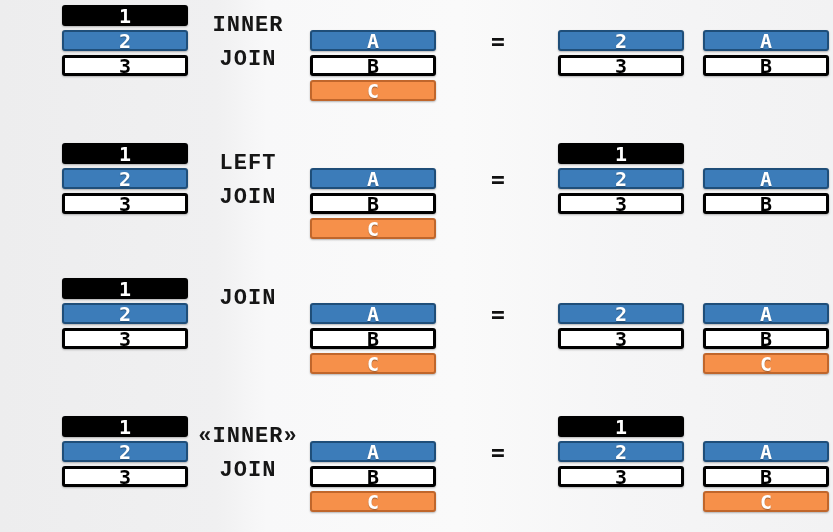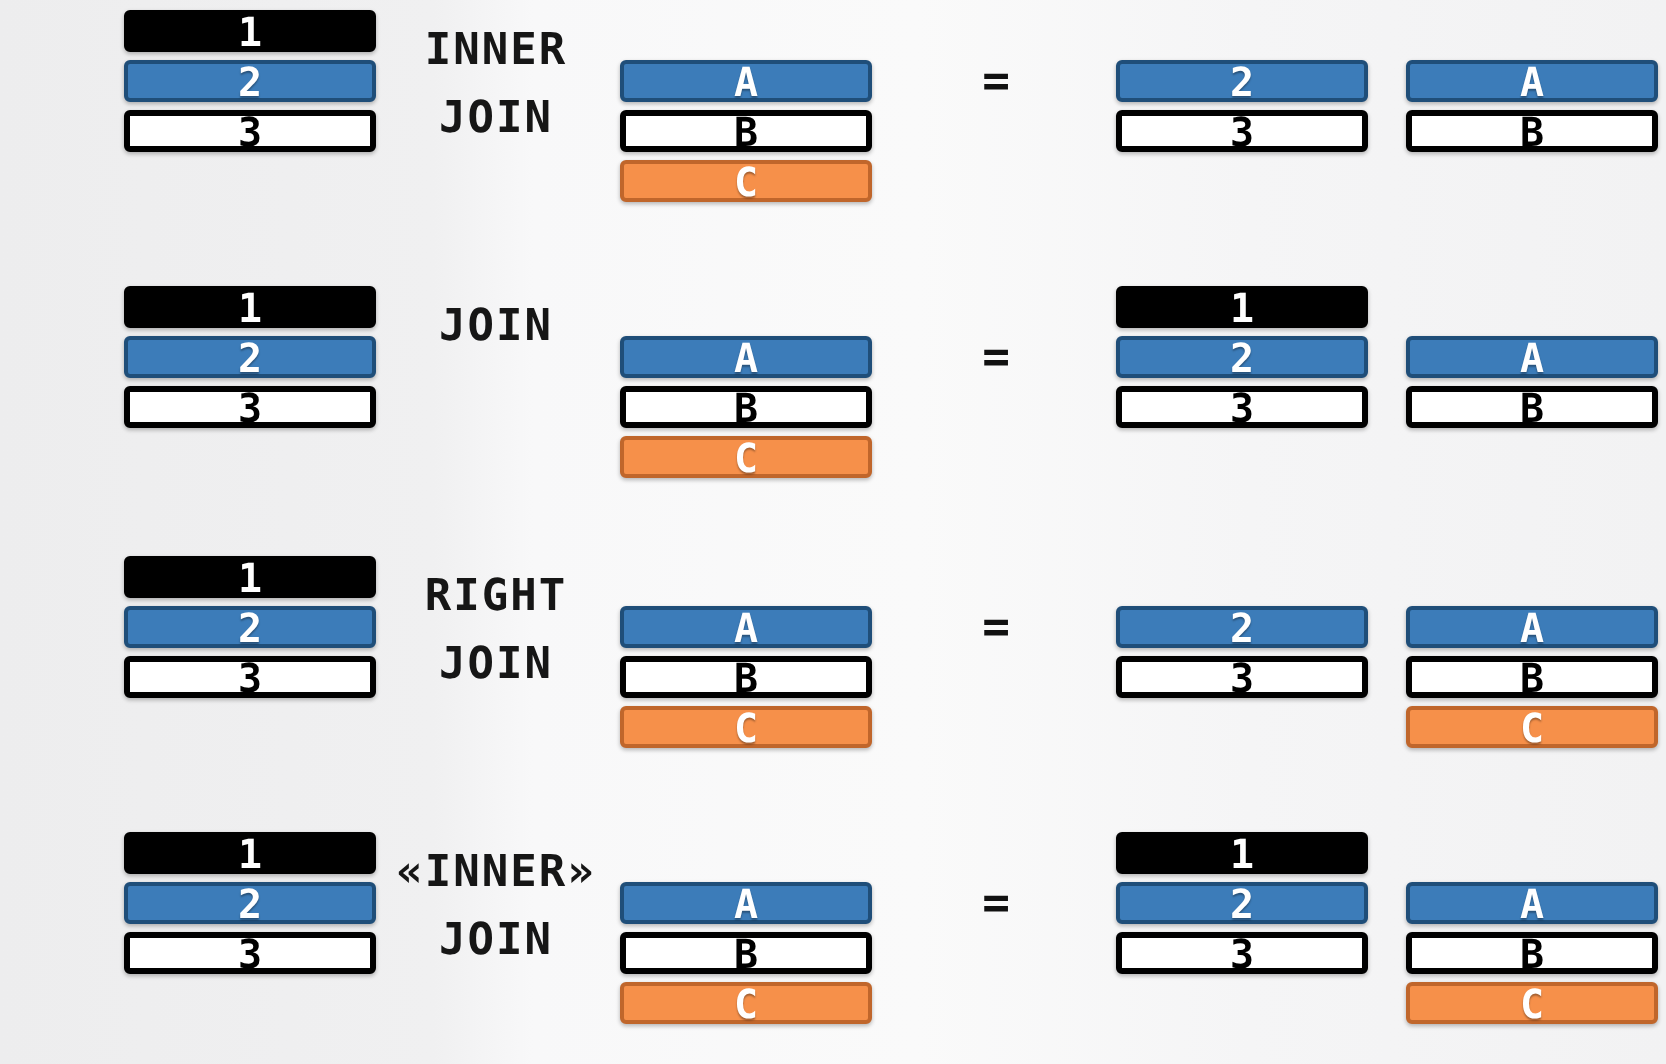--- a/index.html
+++ b/index.html
@@ -33,21 +33,21 @@
 
   .bar.black{background:var(--black-fill);border:2px solid var(--black-fill);color:var(--text-light);}
   .bar.blue{background:var(--blue-fill);border:2px solid var(--blue-border);color:var(--text-light);}
   .bar.white{background:var(--white-fill);border:3px solid var(--white-border);color:var(--text-dark);}
   .bar.orange{background:var(--orange-fill);border:2px solid var(--orange-border);color:var(--text-light);}
   .bar.black,.bar.blue,.bar.orange{text-shadow:0 1px 1px rgba(0,0,0,0.35);}
 
   .label{
     position:absolute;left:188px;width:120px;top:calc(var(--base) + 4px);
     text-align:center;font-size:22px;font-weight:bold;letter-spacing:1px;
-    line-height:34px;color:#161616;white-space:nowrap;
+    line-height:34px;color:#161616;white-space:nowrap;font-family:Liberation Mono, monospace;
   }
   .equals{
     position:absolute;left:479px;width:38px;height:21px;
     top:calc(var(--base) + 25px);
     display:flex;align-items:center;justify-content:center;
     font-size:23px;font-weight:bold;color:#111;
   }
 </style>
 </head>
 <body>
@@ -80,20 +80,21 @@
       </div>
   </section>
 
   <section class="group group-1">
     <div class="table left-input">
         <div class="bar black slot0">1</div>
         <div class="bar blue slot1">2</div>
         <div class="bar white slot2">3</div>
       </div>
     <div class="label">
+      <div>LEFT</div>
       <div>JOIN</div>
     </div>
     <div class="table right-input">
         <div class="bar blue slot1">A</div>
         <div class="bar white slot2">B</div>
         <div class="bar orange slot3">C</div>
       </div>
     <div class="equals">=</div>
     <div class="table result-left">
         <div class="bar black slot0">1</div>
@@ -106,21 +107,20 @@
       </div>
   </section>
 
   <section class="group group-2">
     <div class="table left-input">
         <div class="bar black slot0">1</div>
         <div class="bar blue slot1">2</div>
         <div class="bar white slot2">3</div>
       </div>
     <div class="label">
-      <div>RIGHT</div>
       <div>JOIN</div>
     </div>
     <div class="table right-input">
         <div class="bar blue slot1">A</div>
         <div class="bar white slot2">B</div>
         <div class="bar orange slot3">C</div>
       </div>
     <div class="equals">=</div>
     <div class="table result-left">
         <div class="bar blue slot1">2</div>

